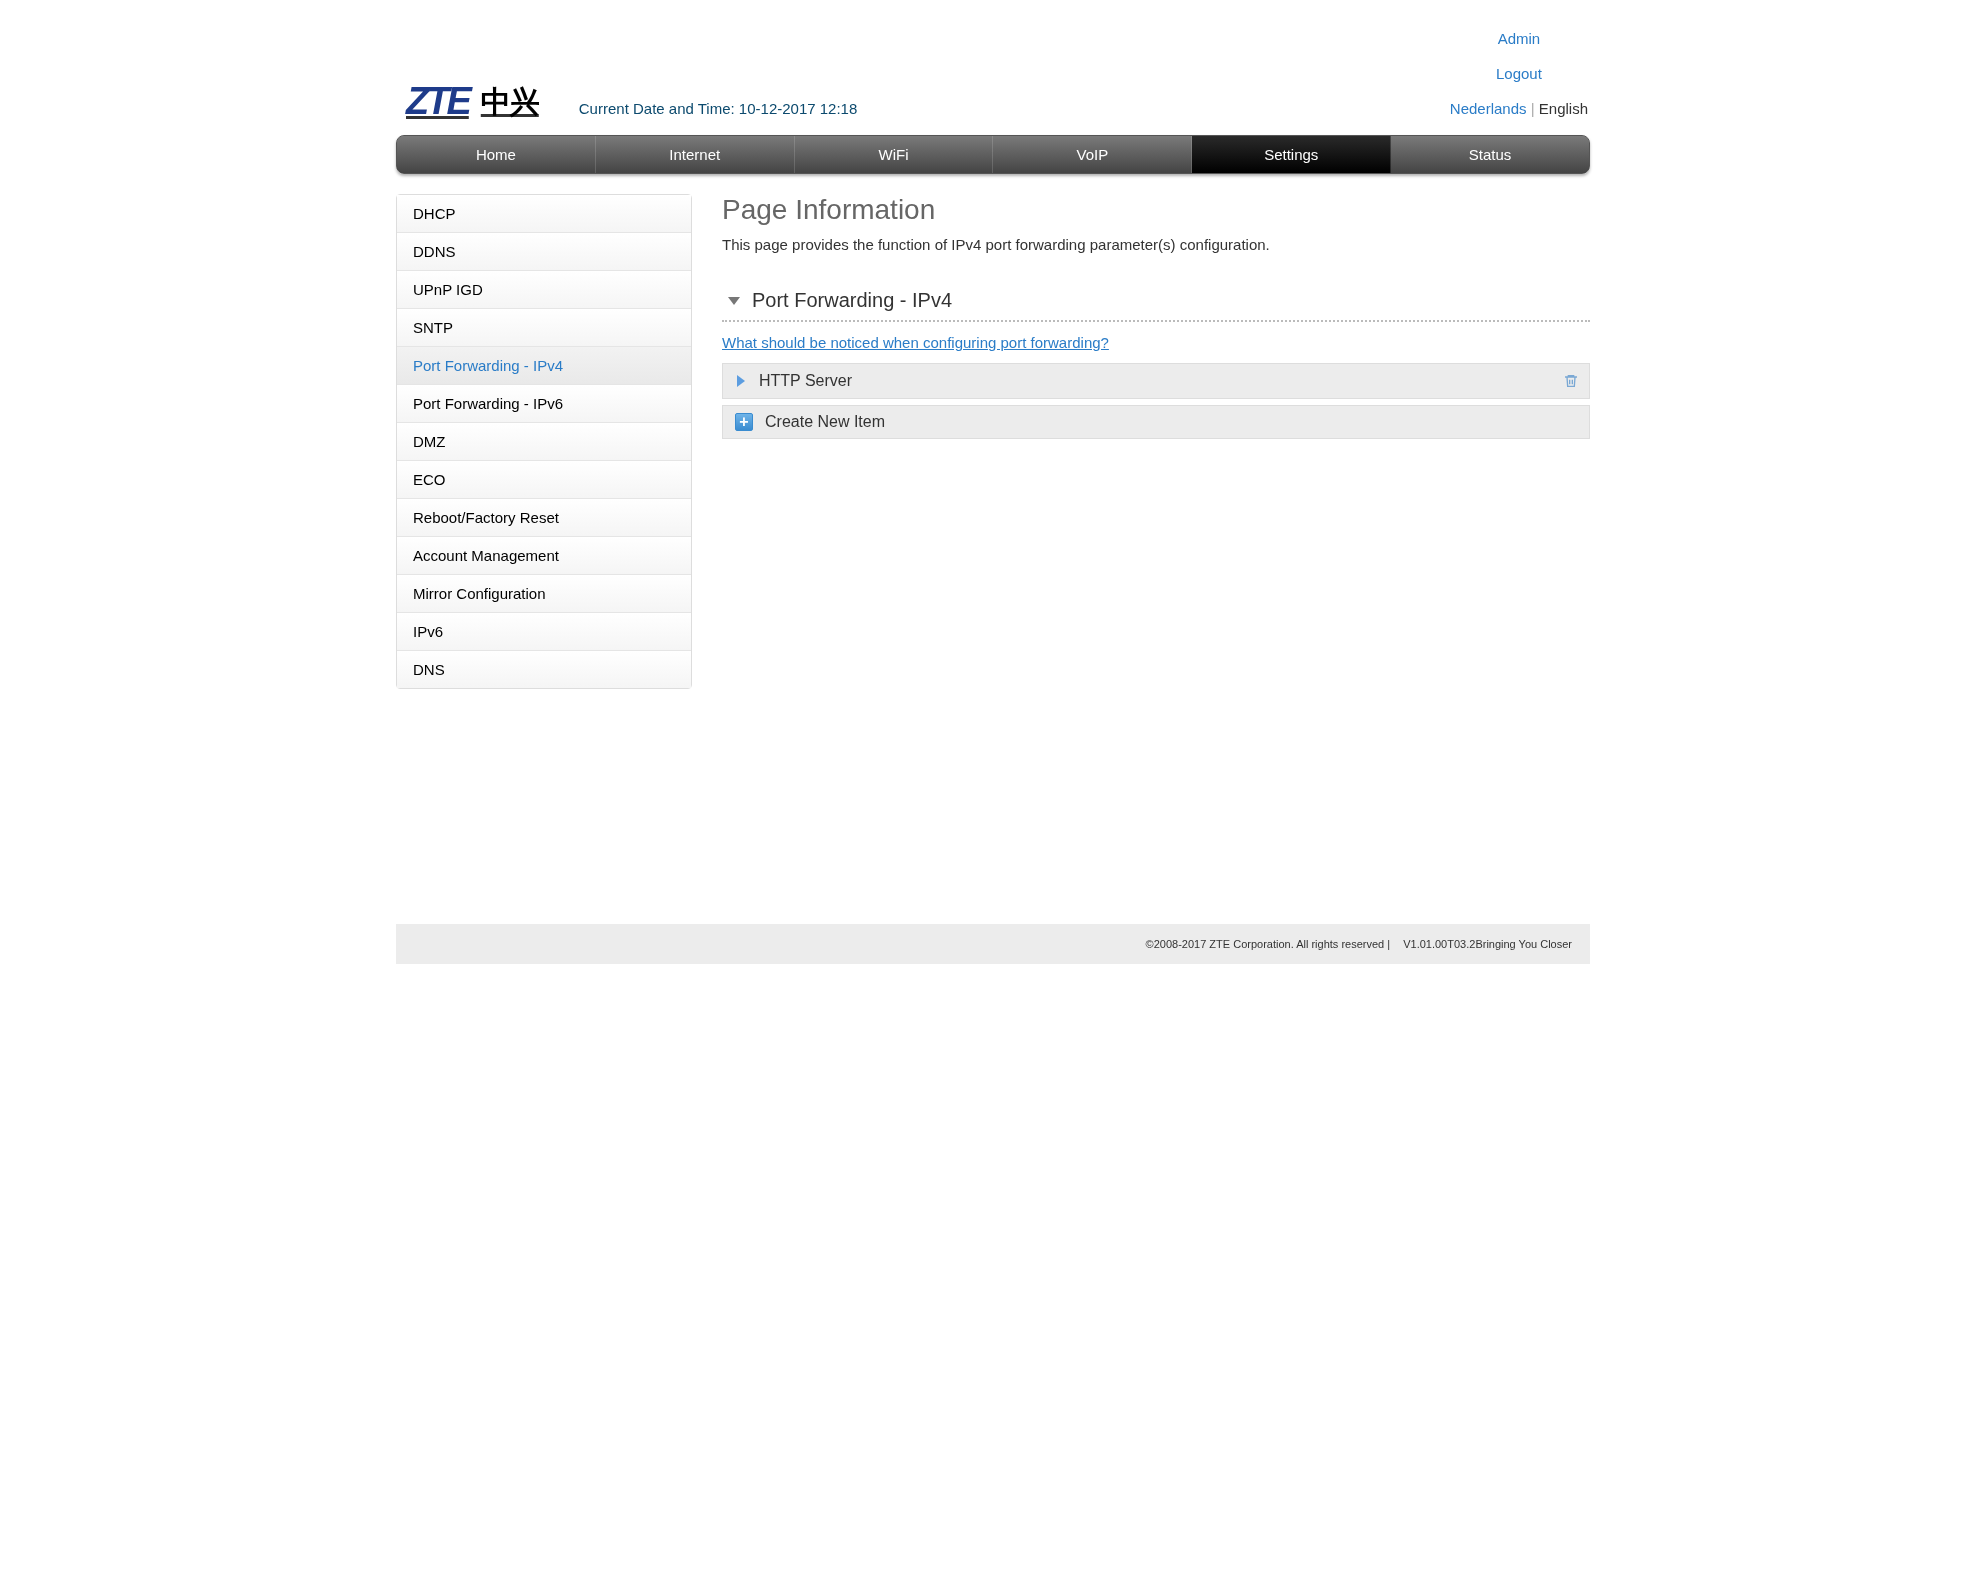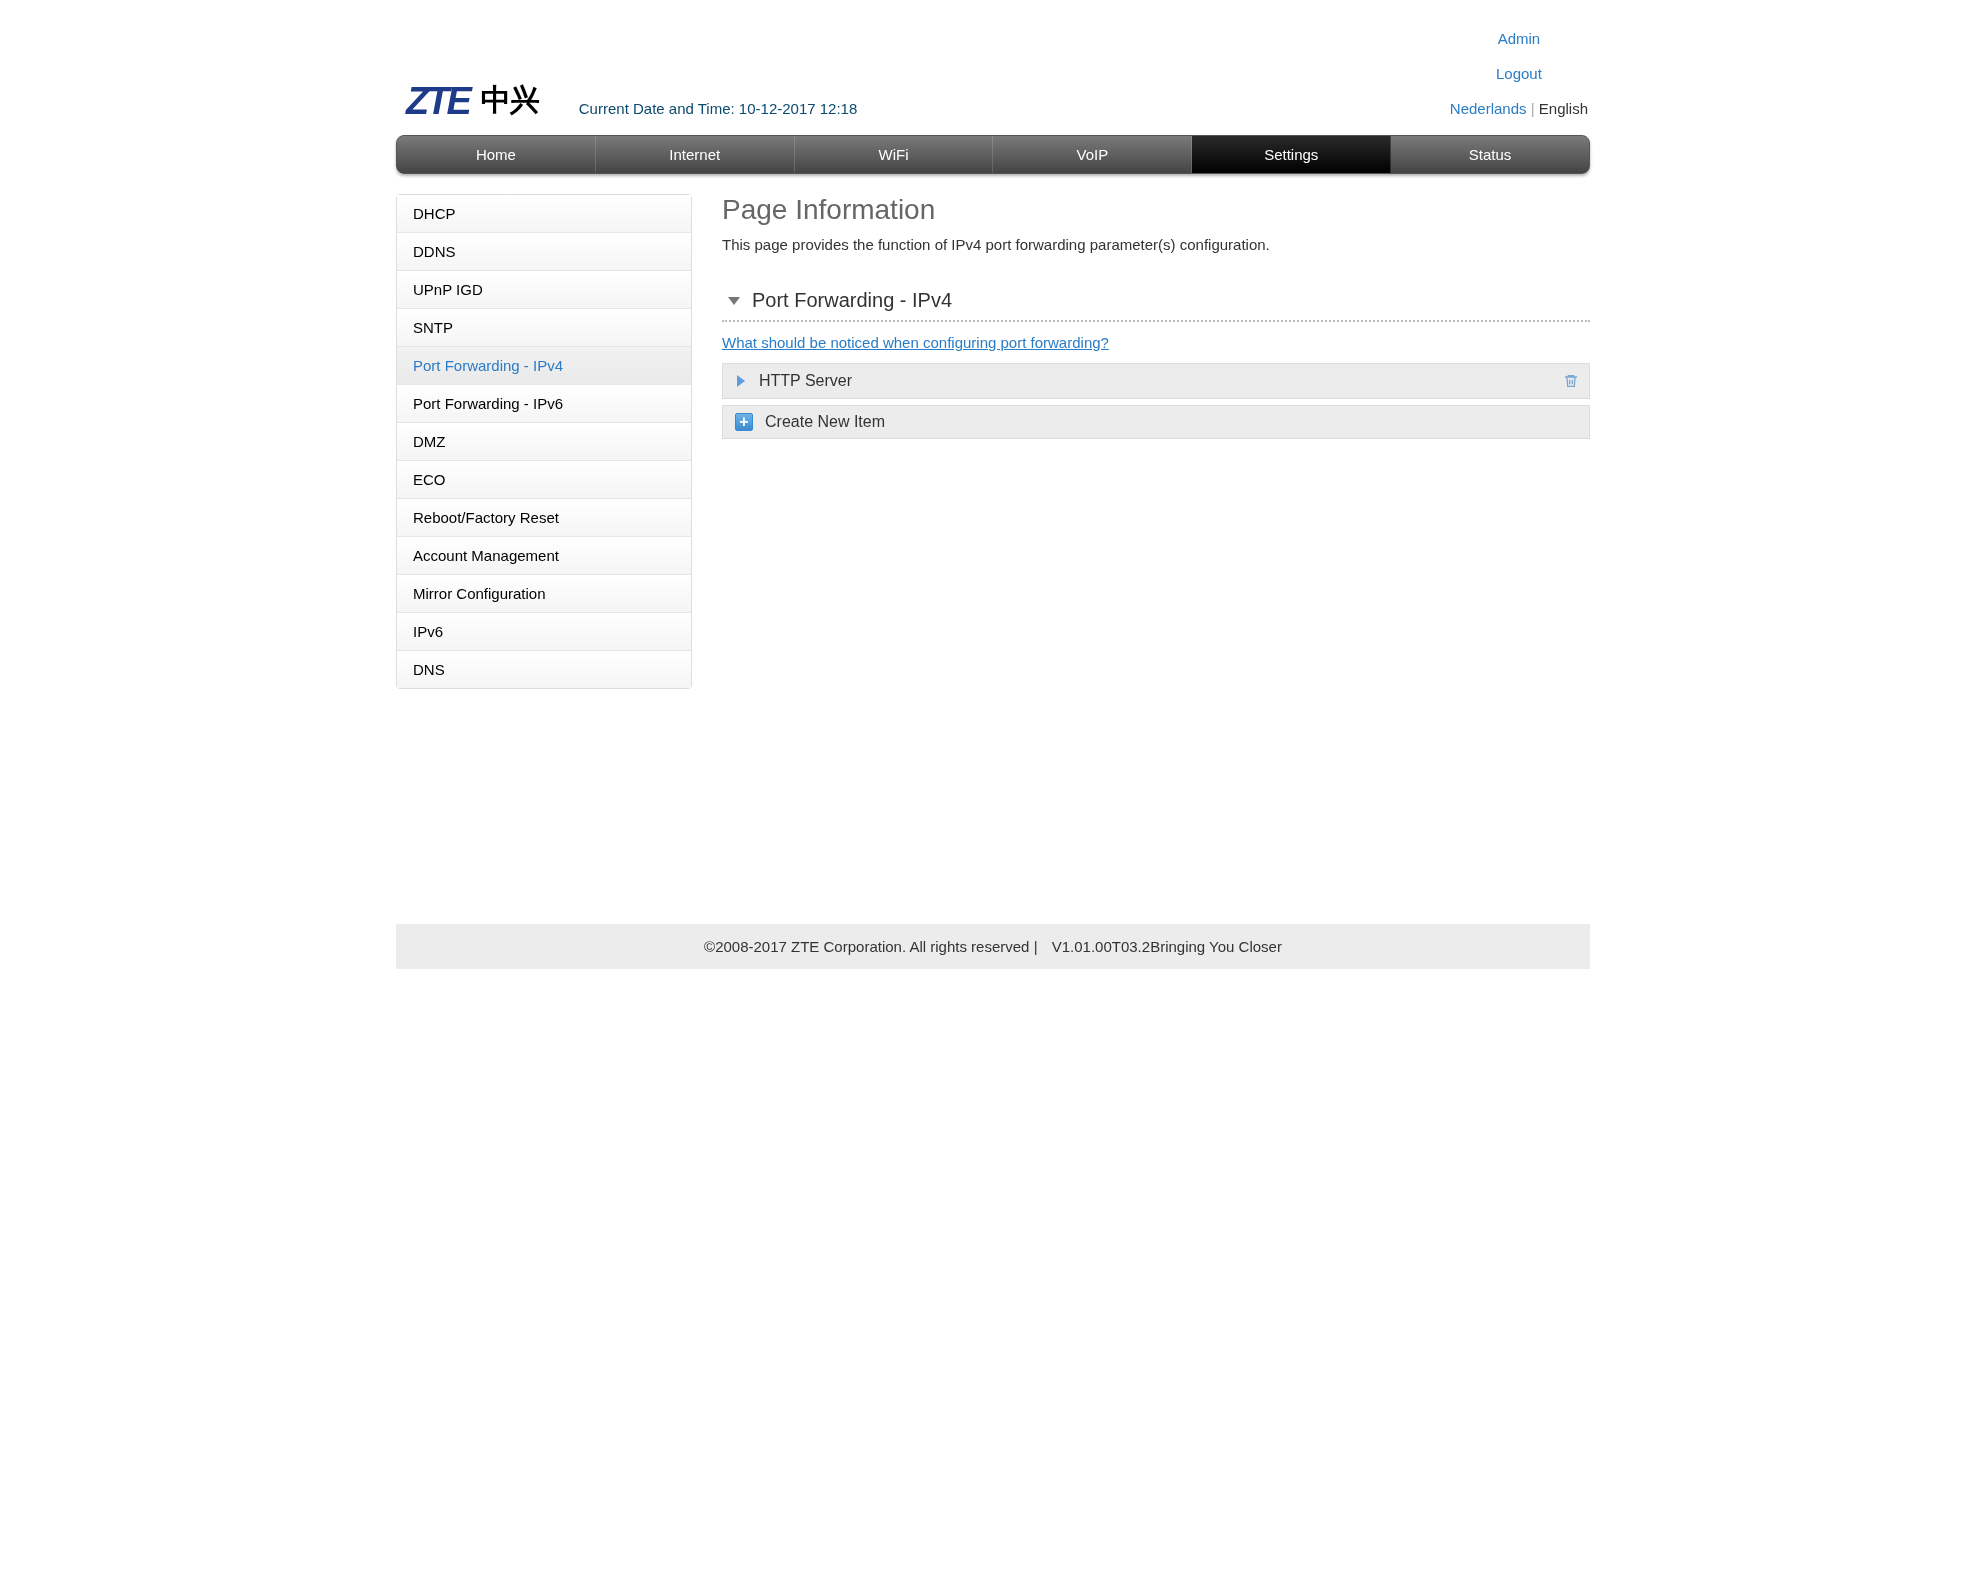--- a/index.html
+++ b/index.html
@@ -15,25 +15,26 @@
 
   
   .header {
     display: flex;
     align-items: flex-end;
     padding: 30px 20px 8px 28px;
     position: relative;
   }
   .logo {
     display: flex;
-    align-items: flex-start;
+    align-items: flex-end;
     font-weight: bold;
     font-size: 38px;
     letter-spacing: -1px;
     margin-right: 40px;
+    text-decoration: underline;
   }
   .logo .blue { color: #1e3b8a; font-weight: 900; font-style: italic; letter-spacing:-3px;}
   .logo .cn { color: #000; font-weight: 700; font-size:30px; margin-left:12px;}
   .datetime {
     color: #0c4a6e;
     font-size: 15px;
     flex: 1;
     padding-bottom: 6px;
   }
   .top-links {
@@ -173,22 +174,22 @@
     border: 1px solid #3a8cd0;
   }
   .create-label { font-size: 16px; color: #333; }
 
   
   .footer {
     margin: 30px 18px 20px 18px;
     background: #ececec;
     padding: 14px 18px;
     display: flex;
-    justify-content: center;
-    font-size: 15px;
+    justify-content: flex-end;
+    font-size: 11px;
     color: #333;
   }
   .footer .left { }
   .footer .version { margin-left: 10px; }
 </style>
 </head>
 <body>
 
 <div class="wrapper">
   <div class="header">

